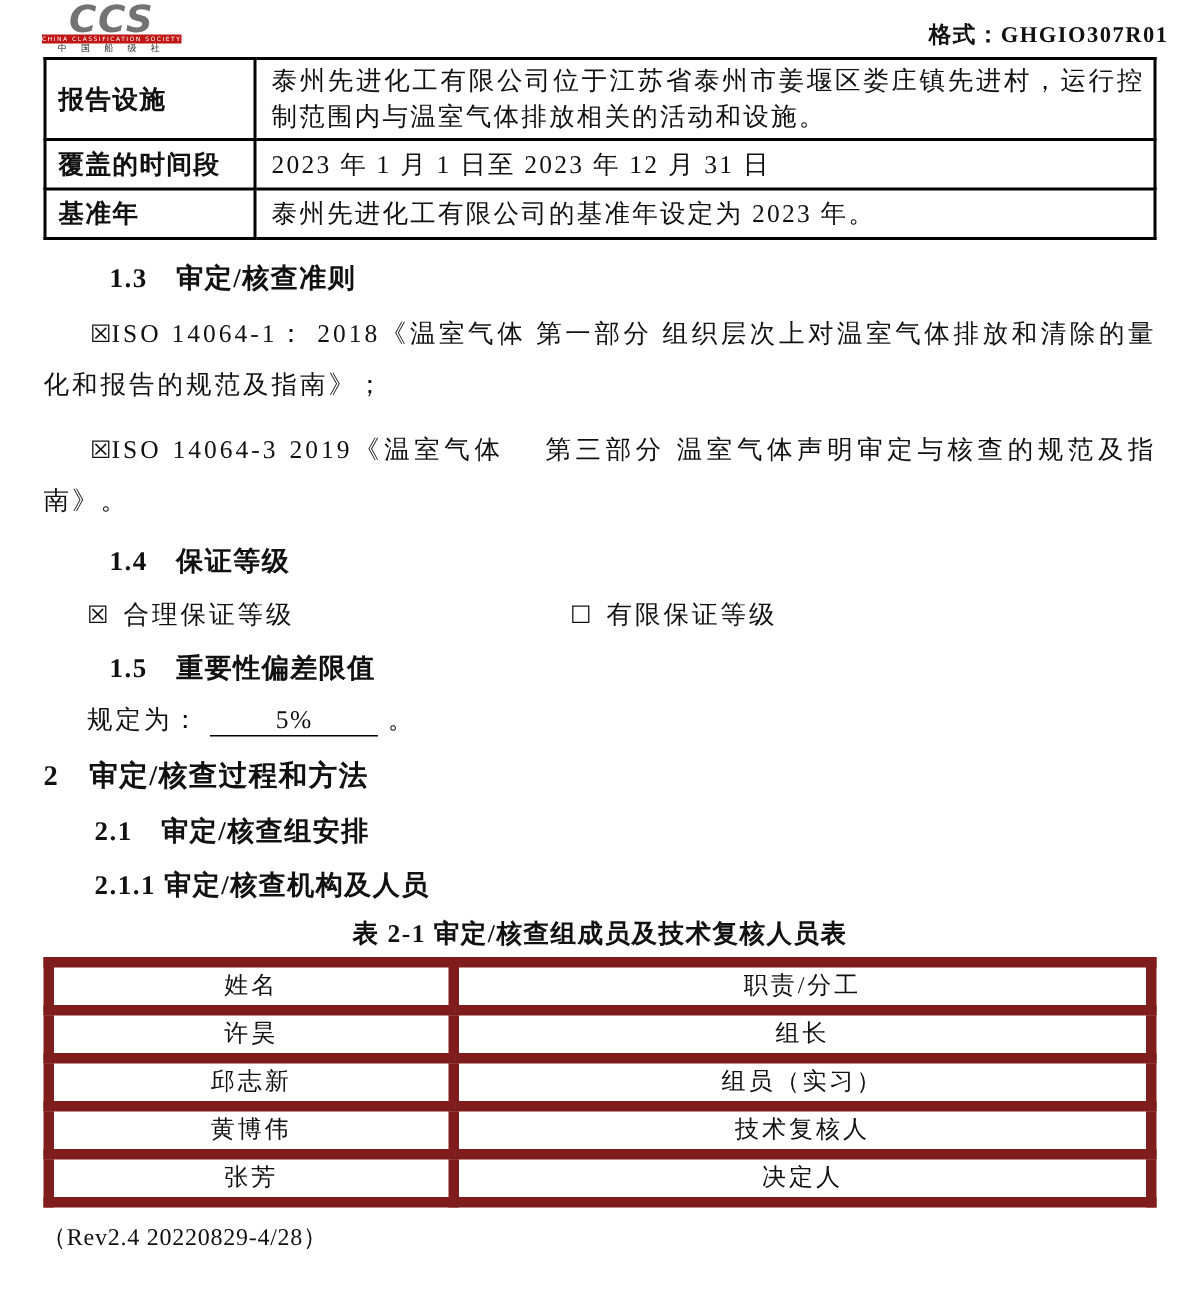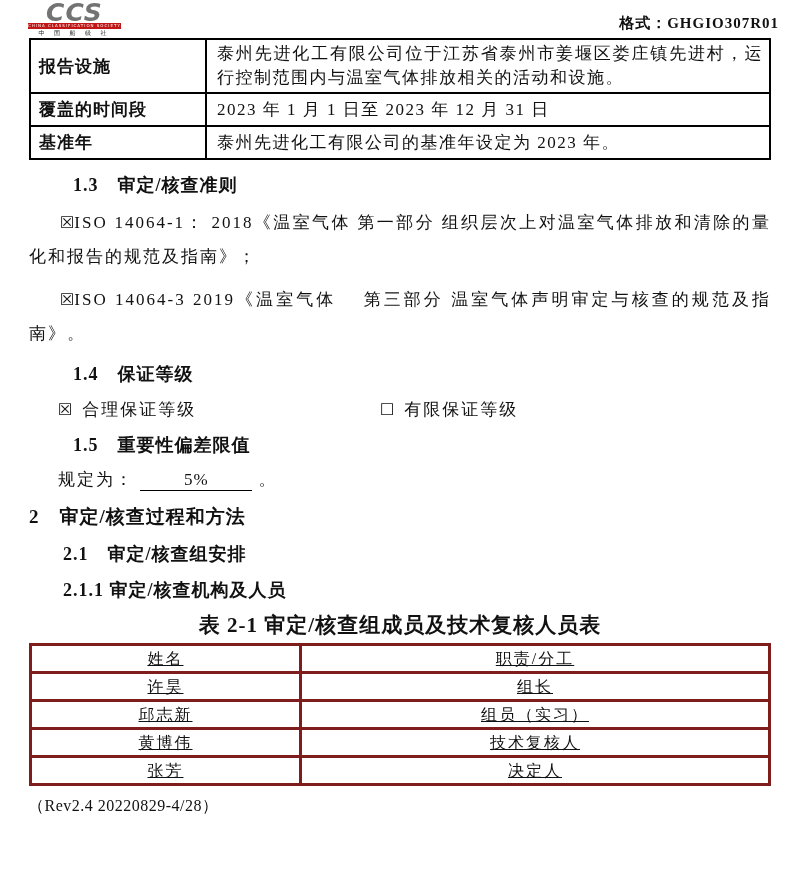--- a/index.html
+++ b/index.html
@@ -44,21 +44,21 @@
     font-size: 15px; letter-spacing: 1px; font-weight: bold;
   }
 
   
   table.info {
     border-collapse: collapse; width: 742px; margin-left: 29px;
     table-layout: fixed;
   }
   table.info td { border: 2px solid #000; font-size: 17px; vertical-align: middle; }
   table.info td.lbl {
-    width: 176px; font-weight: bold; letter-spacing: 1px;
+    width: 140px; font-weight: bold; letter-spacing: 1px;
     padding: 3px 4px 3px 8px; line-height: 25px; white-space: pre-line;
   }
   table.info td.val {
     padding: 2px 6px 2px 10px; line-height: 24px; letter-spacing: 1.5px;
     text-align: justify;
   }
 
   
   .h-sub { font-size: 18px; font-weight: bold; letter-spacing: 1px; }
   .h13 { margin: 13px 0 0 73px; }
@@ -78,31 +78,31 @@
   .limit { margin: 11px 0 0 58px; font-size: 17px; letter-spacing: 2px; }
   .limit .blank {
     display: inline-block; width: 112px; text-align: center;
     border-bottom: 1.5px solid #000; letter-spacing: 1px;
   }
   .h2-main { margin: 13px 0 0 29px; font-size: 19px; }
   .h21  { margin: 12px 0 0 63px; }
   .h211 { margin: 12px 0 0 63px; }
   .tbl-caption {
     margin-top: 9px; text-align: center;
-    font-size: 21px; font-weight: bold; letter-spacing: 1px;
+    font-size: 17px; font-weight: bold; letter-spacing: 1px;
   }
 
   
   table.members {
     border-collapse: collapse; width: 742px; margin: 4px 0 0 29px;
     table-layout: fixed;
   }
   table.members td {
-    border: 3px solid #7f1d1d; font-size: 16px; letter-spacing: 2px;
-    text-align: center; padding: 2px 4px; line-height: 21px; text-decoration: underline;
+    border: 7px solid #7f1d1d; font-size: 16px; letter-spacing: 2px;
+    text-align: center; padding: 2px 4px; line-height: 21px;
   }
   table.members td.c1 { width: 270px; }
 
   
   .footer { margin: 10px 0 0 28px; font-size: 16px; letter-spacing: 0.5px; }
 </style>
 </head>
 <body>
 
 <div class="header">

